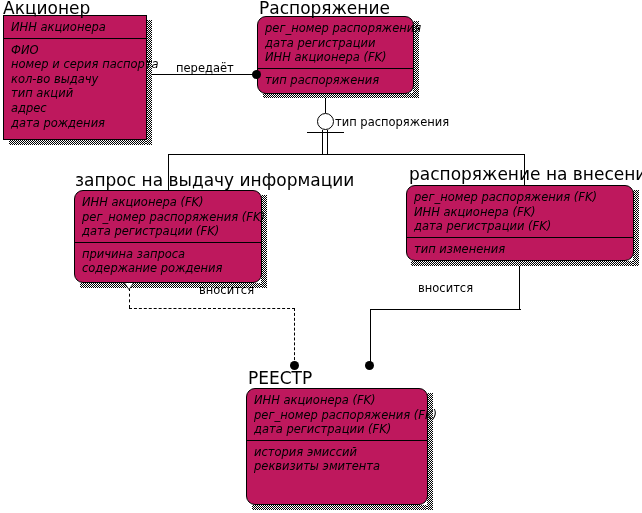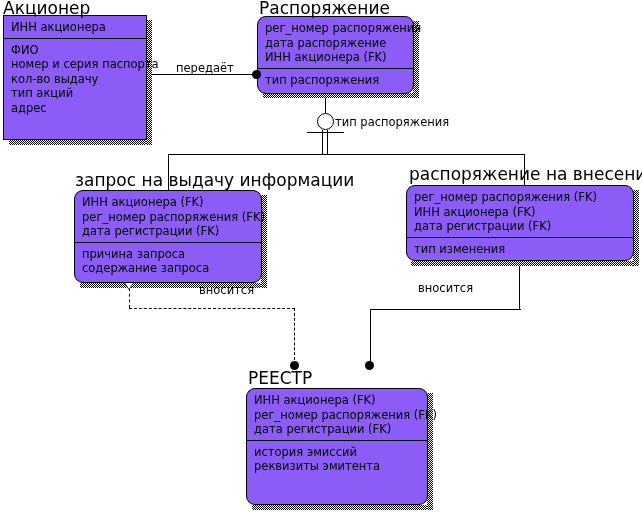--- a/index.html
+++ b/index.html
@@ -14,22 +14,23 @@
     background: #ffffff;
     font-family: "DejaVu Sans", sans-serif;
     overflow: hidden;
   }
 
   
   .entity {
     position: absolute;
     box-sizing: border-box;
     border: 1.4px solid #000;
-    background: #8b5cf6;
+    background: #be185d;
     z-index: 5;
+    font-style: italic;
   }
   .entity.rounded { border-radius: 9px; }
 
   .ent-shadow {
     position: absolute;
     background: #000;
     opacity: 0.42;
     z-index: 3;
   }
   .ent-shadow.dotted {
@@ -153,30 +154,31 @@
   <div class="entity" style="left:3px; top:15px; width:144px; height:125px;">
     <div class="pk-block">
       <div class="attr">ИНН акционера</div>
     </div>
     <div class="attr-block">
       <div class="attr">ФИО</div>
       <div class="attr">номер и серия паспорта</div>
       <div class="attr">кол-во выдачу</div>
       <div class="attr">тип акций</div>
       <div class="attr">адрес</div>
+      <div class="attr">дата рождения</div>
     </div>
   </div>
 
   <div class="ent-label" style="left:259px; top:2px;">Распоряжение</div>
   <div class="ent-shadow dotted" style="left:263px; top:93px; width:156px; height:5px;"></div>
   <div class="ent-shadow dotted" style="left:413px; top:21px; width:6px; height:77px;"></div>
   <div class="entity rounded" style="left:257px; top:16px; width:157px; height:78px;">
     <div class="pk-block">
       <div class="attr">рег_номер распоряжения</div>
-      <div class="attr">дата распоряжение</div>
+      <div class="attr">дата регистрации</div>
       <div class="attr">ИНН акционера (FK)</div>
     </div>
     <div class="attr-block">
       <div class="attr">тип распоряжения</div>
     </div>
   </div>
 
   <div class="line h" style="left:147px; top:74px; width:111px;"></div>
   <div class="dot" style="left:252px; top:70px;"></div>
   <div class="rel-label" style="left:176px; top:62px;text-align:right;">передаёт</div>
@@ -198,21 +200,21 @@
   <div class="ent-shadow dotted" style="left:80px; top:283px; width:186px; height:5px;"></div>
   <div class="ent-shadow dotted" style="left:261px; top:195px; width:6px; height:93px;"></div>
   <div class="entity rounded" style="left:74px; top:190px; width:188px; height:93px;">
     <div class="pk-block">
       <div class="attr">ИНН акционера (FK)</div>
       <div class="attr">рег_номер распоряжения (FK)</div>
       <div class="attr">дата регистрации (FK)</div>
     </div>
     <div class="attr-block">
       <div class="attr">причина запроса</div>
-      <div class="attr">содержание запроса</div>
+      <div class="attr">содержание рождения</div>
     </div>
   </div>
 
   <div class="ent-label" style="left:409px; top:168px;">распоряжение на внесение изменений</div>
   <div class="ent-shadow dotted" style="left:411px; top:261px; width:227px; height:5px;"></div>
   <div class="ent-shadow dotted" style="left:633px; top:190px; width:6px; height:76px;"></div>
   <div class="entity rounded" style="left:406px; top:185px; width:228px; height:76px;">
     <div class="pk-block">
       <div class="attr">рег_номер распоряжения (FK)</div>
       <div class="attr">ИНН акционера (FK)</div>

